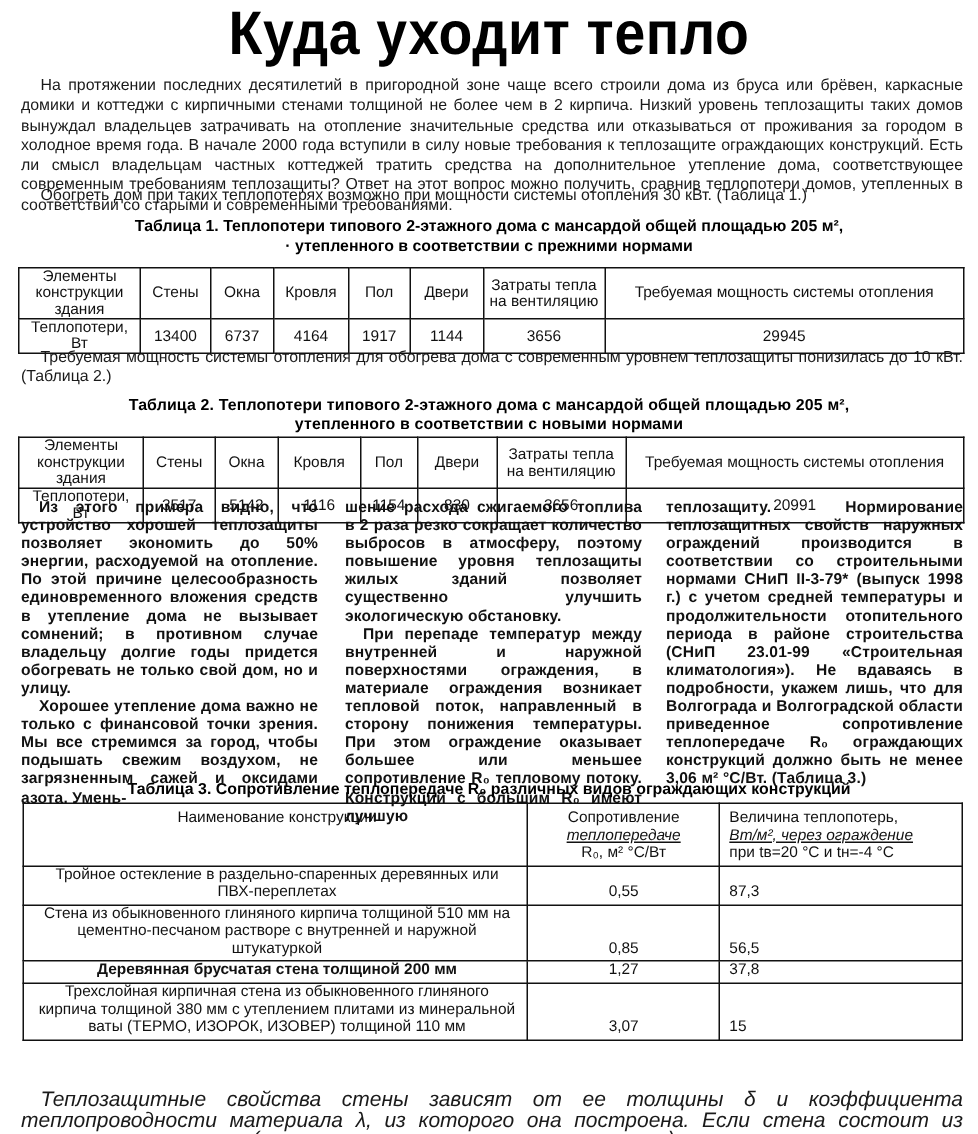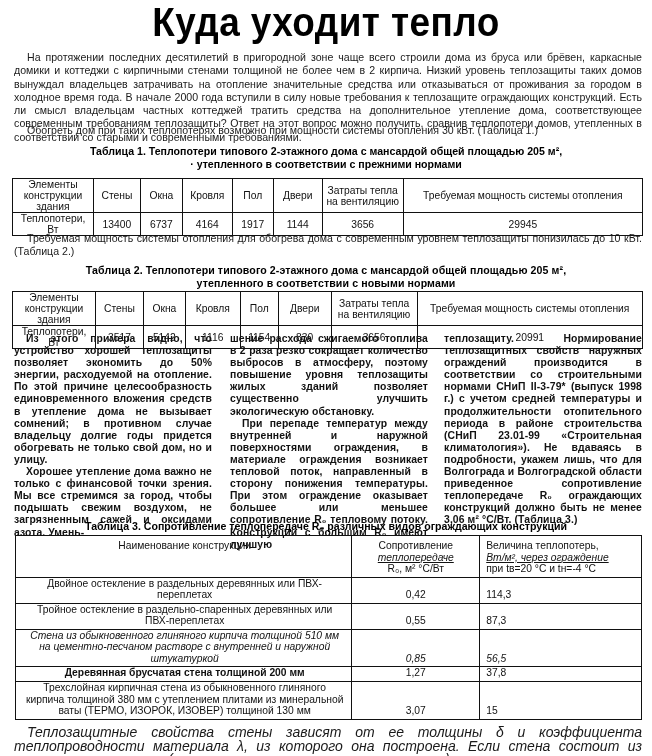--- a/index.html
+++ b/index.html
@@ -63,21 +63,21 @@
   }
   table.t3 td { border: 1.3px solid #111; padding: 0 6px 2px 6px; }
   table.t3 td.name { width: 337px; text-align: center; vertical-align: bottom; padding-left: 8px; }
   table.t3 td.num { width: 128px; text-align: center; vertical-align: bottom; }
   table.t3 td.num2 { width: 162px; vertical-align: bottom; }
   table.t3 tr.h td { height: 40px; vertical-align: top; padding-top: 4px; }
   table.t3 tr.h td.name { vertical-align: top; }
   table.t3 .it { font-style: italic; text-decoration: underline; }
   table.t3 tr.r1 td { height: 26px; }
   table.t3 tr.r2 td { height: 24px; }
-  table.t3 tr.r3 td { height: 35px; font-style: italic; }
+  table.t3 tr.r3 td { height: 35px; }
   table.t3 tr.r4 td { height: 13px; font-weight: bold; }
   table.t3 tr.r4 td.num, table.t3 tr.r4 td.num2 { font-weight: normal; }
   table.t3 tr.r5 td { height: 38px; }
 
   .footer { top: 726px; font-size: 14px; line-height: 13.5px; font-style: italic; }
 </style>
 </head>
 <body>
 
 <h1 class="title">Куда уходит тепло</h1>
@@ -191,41 +191,36 @@
       <div>Сопротивление</div>
       <div class="it">теплопередаче</div>
       <div>R₀, м² °С/Вт</div>
     </td>
     <td class="num2">
       <div>Величина теплопотерь,</div>
       <div class="it">Вт/м², через ограждение</div>
       <div>при tв=20 °С и tн=-4 °С</div>
     </td>
   </tr>
-  <tr class="r1">
-    <td class="name">Двойное остекление в раздельных деревянных или ПВХ-переплетах</td>
-    <td class="num">0,42</td>
-    <td class="num2">114,3</td>
-  </tr>
   <tr class="r2">
     <td class="name">Тройное остекление в раздельно-спаренных деревянных или ПВХ-переплетах</td>
     <td class="num">0,55</td>
     <td class="num2">87,3</td>
   </tr>
   <tr class="r3">
     <td class="name">Стена из обыкновенного глиняного кирпича толщиной 510 мм на цементно-песчаном растворе с внутренней и наружной штукатуркой</td>
     <td class="num">0,85</td>
     <td class="num2">56,5</td>
   </tr>
   <tr class="r4">
     <td class="name">Деревянная брусчатая стена толщиной 200 мм</td>
     <td class="num">1,27</td>
     <td class="num2">37,8</td>
   </tr>
   <tr class="r5">
-    <td class="name">Трехслойная кирпичная стена из обыкновенного глиняного кирпича толщиной 380 мм с утеплением плитами из минеральной ваты (ТЕРМО, ИЗОРОК, ИЗОВЕР) толщиной 130 мм</td>
+    <td class="name">Трехслойная кирпичная стена из обыкновенного глиняного кирпича толщиной 380 мм с утеплением плитами из минеральной ваты (ТЕРМО, ИЗОРОК, ИЗОВЕР) толщиной 110 мм</td>
     <td class="num">3,07</td>
     <td class="num2">15</td>
   </tr>
 </tbody>
   </table>
 
 <p class="para footer">Теплозащитные свойства стены зависят от ее толщины δ и коэффициента теплопроводности материала λ, из которого она построена. Если стена состоит из нескольких слоев (например, кирпич-утеплитель-кирпич), то ее термическое сопротивление</p>
 
 </body></html>

